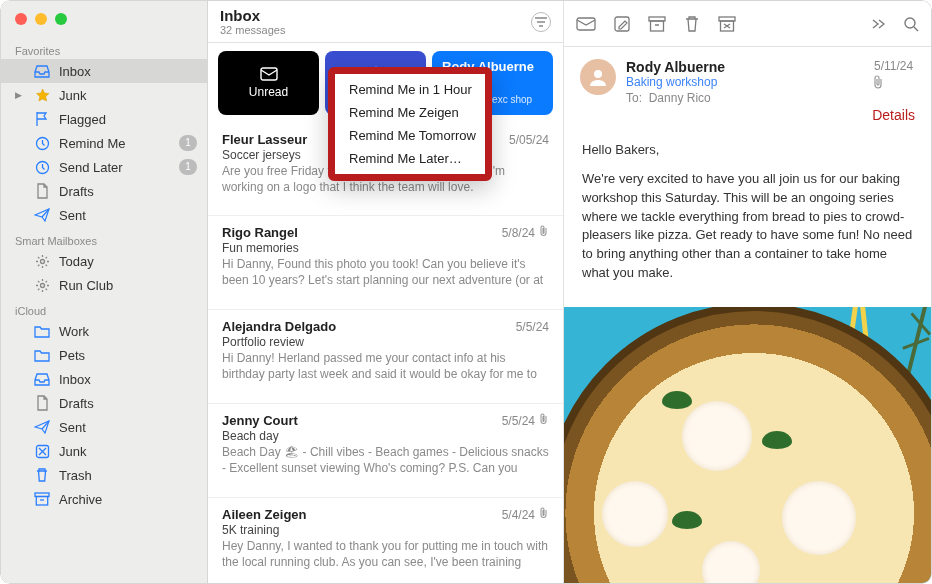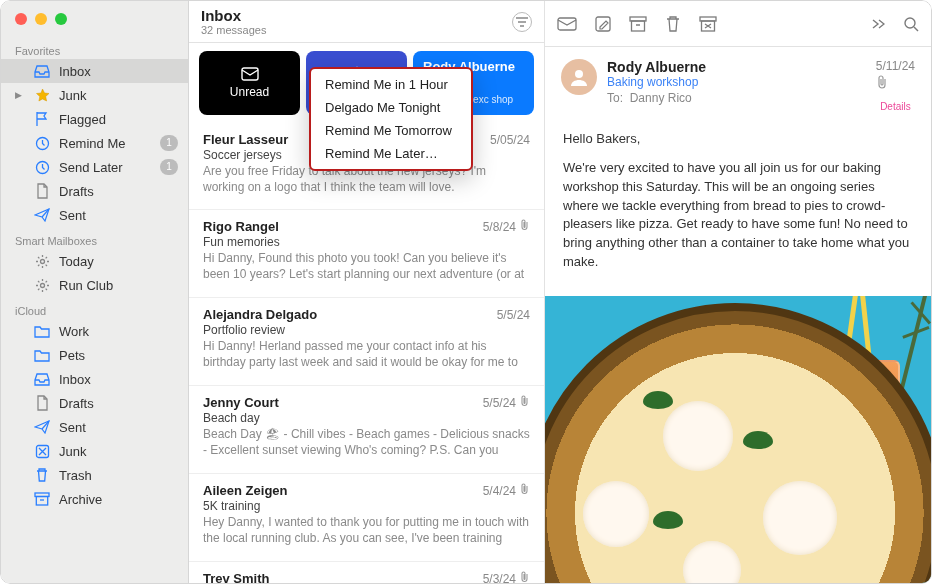--- a/index.html
+++ b/index.html
@@ -1,18 +1,18 @@
 <!DOCTYPE html>
 <html><head>
 <meta charset="utf-8">
 <style>
 *{margin:0;padding:0;box-sizing:border-box;font-family:-apple-system,BlinkMacSystemFont,"Segoe UI",Helvetica,Arial,sans-serif;-webkit-font-smoothing:antialiased}
 body{width:932px;height:584px;background:#fff;overflow:hidden;border-radius:10px;font-size:13px;color:#222}
 .window{display:flex;height:100%;border:1px solid #d6d6d6;border-radius:10px;overflow:hidden}
-.sidebar{width:188px;background:#ededec;border-right:1px solid #d6d6d6;display:flex;flex-direction:column;overflow:hidden}
+.sidebar{width:207px;background:#ededec;border-right:1px solid #d6d6d6;display:flex;flex-direction:column;overflow:hidden}
 .traffic{height:36px;display:flex;align-items:center;gap:8px;padding-left:14px}
 .dot{width:12px;height:12px;border-radius:50%}
 .dot.r{background:#ff5f56}.dot.y{background:#ffbd2e}.dot.g{background:#27c93f}
 .sb-section{font-size:11px;color:#8a8a8a;padding:8px 14px 2px 14px;font-weight:500}
 .sb-item{display:flex;align-items:center;padding:3px 10px 3px 14px;cursor:pointer;font-size:13px;color:#333;gap:8px;height:24px}
 .sb-item.sel{background:#d7d7d6;border-radius:0}
 .sb-item .ico{width:18px;display:flex;justify-content:center;color:#2a7fff}
 .sb-item.vip .ico{color:#f5b500}
 .sb-item.smart .ico,.sb-item.draft .ico{color:#888}
 .sb-item .lbl{flex:1;white-space:nowrap;overflow:hidden;text-overflow:ellipsis}
@@ -24,59 +24,59 @@
 .mid-header .sub{font-size:11px;color:#888}
 .mid-header .fil{margin-left:auto;width:20px;height:20px;border-radius:50%;border:1px solid #bbb;display:flex;align-items:center;justify-content:center;color:#888;font-size:10px}
 .chips{display:flex;gap:6px;padding:8px 10px}
 .chip{flex:1;background:#000000;color:#fff;border-radius:8px;height:64px;display:flex;flex-direction:column;align-items:center;justify-content:center;gap:4px;font-size:12px;cursor:pointer;overflow:hidden}
 .chip .cico{font-size:16px}
 .chip.remind{background:#3a4ed1}
 .chip.card{background:#0a7aff;align-items:flex-start;padding:8px 10px;justify-content:flex-start}
 .chip.card .cname{font-weight:600;font-size:13px}
 .chip.card .csub{font-size:11px;opacity:.95;color:#cfe2ff}
 .chip.card .cprev{font-size:10px;opacity:.85;line-height:1.2;max-height:24px;overflow:hidden}
-.msgitem{padding:9px 14px 14px 14px;border-bottom:1px solid #eee;cursor:pointer}
+.msgitem{padding:9px 14px 20px 14px;border-bottom:1px solid #eee;cursor:pointer}
 .msgitem .row1{display:flex;align-items:baseline}
 .msgitem .from{font-weight:700;font-size:13px;flex:1}
 .msgitem .date{font-size:12px;color:#888}
 .msgitem .att{color:#999;font-size:10px;margin-left:4px}
 .msgitem .subj{font-size:12px;color:#444;margin-top:1px}
 .msgitem .prev{font-size:12px;color:#8a8a8a;line-height:1.3;margin-top:2px;max-height:32px;overflow:hidden}
 .reader{flex:1;display:flex;flex-direction:column;background:#fff}
 .toolbar{height:46px;border-bottom:1px solid #e2e2e2;display:flex;align-items:center;padding:0 12px;gap:18px;color:#7b7b7b}
 .toolbar .tbtn{cursor:pointer;display:flex;align-items:center}
 .toolbar .spacer{flex:1}
 .msg-head{padding:12px 16px 10px 16px;display:flex;gap:10px}
 .avatar{width:36px;height:36px;border-radius:50%;background:#e7bfa2;display:flex;align-items:center;justify-content:center;color:#fff}
 .msg-head .info{flex:1}
 .msg-head .nm{font-weight:700;font-size:14px}
 .msg-head .sj{font-size:12px;color:#3b82f6}
 .msg-head .to{font-size:12px;color:#888;margin-top:2px}
 .msg-head .meta{text-align:center;font-size:12px;color:#888}
-.msg-head .det{color:#ec4899;font-size:10px;margin-top:12px;cursor:pointer}
+.msg-head .det{color:#b91c1c;font-size:14px;margin-top:18px;cursor:pointer}
 .body{padding:8px 18px 14px 18px;font-size:13px;color:#333;line-height:1.45}
 .body p{margin-bottom:10px}
 .photo{flex:1;background:#35b4d6;position:relative;overflow:hidden}
 .pizza{position:absolute;left:-20px;bottom:-140px;width:420px;height:420px;border-radius:50%;background:radial-gradient(circle,#f7e5b2 0 56%,#b88437 56% 66%,#7a5420 66%);border:8px solid #503612}
 .cheese{position:absolute;border-radius:50%;background:#fff8ef;box-shadow:inset 0 0 6px #e9dcc0}
 .cheese.a{width:70px;height:70px;left:130px;top:90px}
 .cheese.b{width:66px;height:66px;left:50px;top:170px}
 .cheese.c{width:74px;height:74px;left:230px;top:170px}
 .cheese.d{width:58px;height:58px;left:150px;top:230px}
 .basil{position:absolute;width:30px;height:18px;background:#2e6d2b;border-radius:50% 50% 50% 50%/60% 60% 40% 40%}
 .basil.a{left:110px;top:80px}.basil.b{left:210px;top:120px}.basil.c{left:120px;top:200px}
 .glass{position:absolute;right:26px;top:14px;width:86px;height:200px}
 .drink{position:absolute;bottom:0;width:76px;height:150px;border-radius:6px 6px 28px 28px;background:linear-gradient(#f4a05a, #e36f2a);left:5px;border:2px solid rgba(255,255,255,.3)}
 .straw{position:absolute;width:5px;height:180px;background:#f2d24a;left:22px;top:-20px;transform:rotate(8deg);border-radius:3px}
 .straw.s2{left:50px;transform:rotate(-6deg)}
 .rosemary{position:absolute;right:-6px;top:-20px;width:4px;height:140px;background:#4a6a3a;transform:rotate(14deg)}
 .rosemary::before,.rosemary::after{content:"";position:absolute;width:28px;height:3px;background:#4a6a3a;left:-12px}
 .rosemary::before{top:20px;transform:rotate(35deg)}
 .rosemary::after{top:40px;transform:rotate(-35deg)}
-.ctx-menu{position:absolute;top:66px;left:120px;background:#fff;border:2px solid #b91c1c;border-radius:6px;box-shadow:0 8px 24px rgba(0,0,0,.22);padding:4px 0;z-index:50;width:164px}
+.ctx-menu{position:absolute;top:66px;left:120px;background:#fff;border:7px solid #b91c1c;border-radius:6px;box-shadow:0 8px 24px rgba(0,0,0,.22);padding:4px 0;z-index:50;width:164px}
 .ctx-item{padding:4px 14px;font-size:13px;color:#222;cursor:pointer;white-space:nowrap}
 svg{display:block}
 </style>
 </head>
 <body>
 
 <div class="window">
 
   <div class="sidebar">
     <div class="traffic">
@@ -367,21 +367,21 @@
               </svg>
             </span>
           </div>
           <div class="subj">Illustration reference</div>
           <div class="prev">Hi Danny, Here's a reference image for the illustration to provide some direction. I want the piece to emulate this pose…</div>
         </div>
       </div>
 
     <div class="ctx-menu" id="ctx">
         <div class="ctx-item">Remind Me in 1 Hour</div>
-        <div class="ctx-item">Delgado Me Tonight</div>
+        <div class="ctx-item">Remind Me Zeigen</div>
         <div class="ctx-item">Remind Me Tomorrow</div>
         <div class="ctx-item">Remind Me Later…</div>
       </div>
   </div>
 
   <div class="reader">
     <div class="toolbar">
       <div class="tbtn">
           <svg width="20" height="14" viewBox="0 0 20 14">
             <rect x="1" y="1" width="18" height="12" rx="2" fill="none" stroke="currentColor" stroke-width="1.3"></rect>

